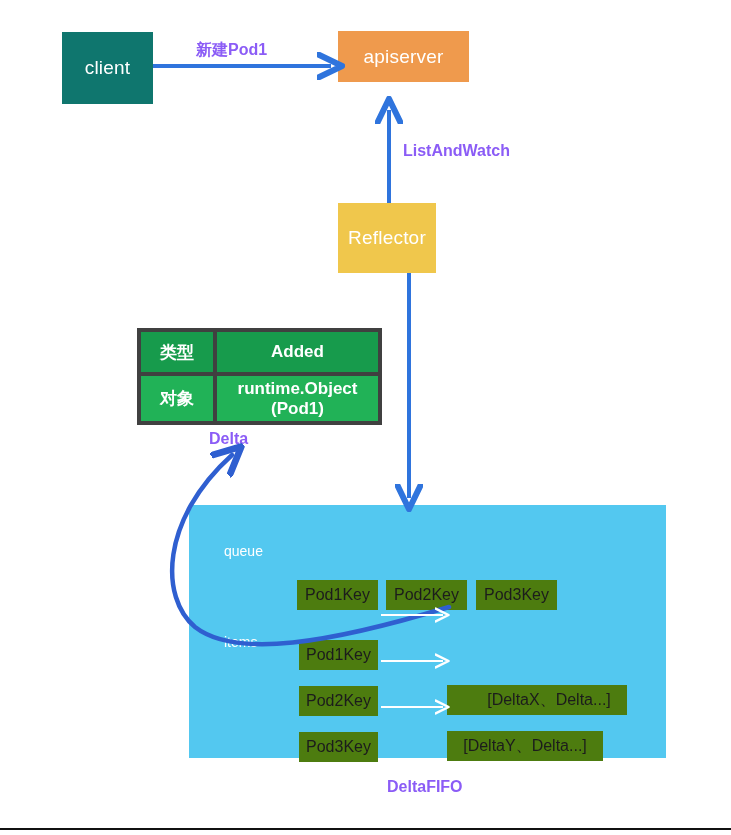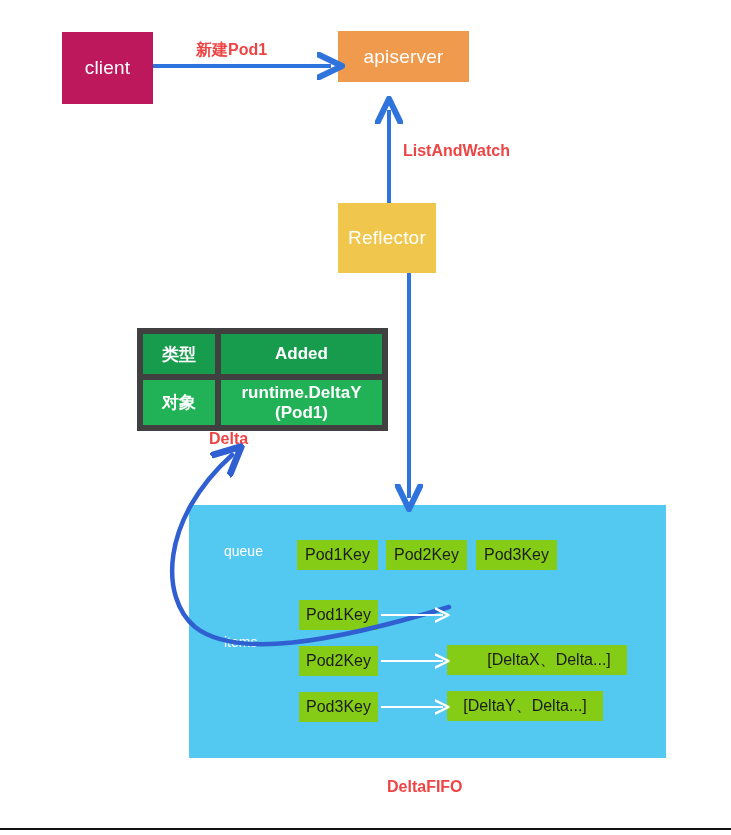--- a/index.html
+++ b/index.html
@@ -23,21 +23,21 @@
     align-items: center;
     justify-content: center;
     color: #ffffff;
     font-size: 19px;
     font-weight: 400;
     letter-spacing: 0.2px;
     box-sizing: border-box;
   }
   #client-node {
     left: 62px; top: 32px; width: 91px; height: 72px;
-    background: #be185d;
+    background: #0f766e;
   }
   #apiserver-node {
     left: 338px; top: 31px; width: 131px; height: 51px;
     background: #ef9a4d;
   }
   #reflector-node {
     left: 338px; top: 203px; width: 98px; height: 70px;
     background: #f0c74c;
   }
   #deltafifo-box {
@@ -47,62 +47,63 @@
   }
   
   #delta-table {
     position: absolute;
     left: 137px; top: 328px;
     width: 233px;
     border-collapse: collapse;
     table-layout: fixed;
   }
   #delta-table td {
-    border: 6px solid #404040;
+    border: 4px solid #404040;
     color: #ffffff;
     text-align: center;
     font-size: 17px;
     font-weight: 600;
     padding: 0;
   }
   #delta-table .c-key { width: 72px; }
   #delta-table .c-val { width: 161px; }
   #delta-table tr.row-type td { background: #179b4c; height: 40px; }
   #delta-table tr.row-obj  td { background: #21b257; height: 45px; line-height: 20px; }
   
   .plain-label {
     position: absolute;
-    color: #ef4444;
+    color: #8b5cf6;
     font-size: 16px;
     font-weight: 700;
     white-space: nowrap;
   }
   #edge-label-newpod { left: 196px; top: 40px; font-size: 16px; }
   #edge-label-listandwatch { left: 403px; top: 142px; font-size: 16px; }
   #delta-caption { left: 209px; top: 430px; font-size: 16px; }
   #deltafifo-caption { left: 387px; top: 778px; font-size: 16px; }
   
   .fifo-label {
     position: absolute;
     color: #ffffff;
     font-size: 14px;
     white-space: nowrap;
   }
   #label-queue { left: 224px; top: 543px; }
   #label-items { left: 224px; top: 602px; margin-top: 32px; }
   .key-chip {
     position: absolute;
-    background: #84cc16;
+    background: #4d7c0f;
     color: #1c1c1c;
     font-size: 16px;
     display: flex;
     align-items: center;
     justify-content: center;
     height: 30px;
     box-sizing: border-box;
+    margin-top: 40px;
   }
   #chip-queue-0 { left: 297px; top: 540px; width: 81px; }
   #chip-queue-1 { left: 386px; top: 540px; width: 81px; }
   #chip-queue-2 { left: 476px; top: 540px; width: 81px; }
   #chip-items-key-0 { left: 299px; top: 600px; width: 79px; }
   #chip-items-key-1 { left: 299px; top: 646px; width: 79px; }
   #chip-items-key-2 { left: 299px; top: 692px; width: 79px; }
   #chip-items-val-0 { left: 447px; top: 599px; width: 180px; }
   #chip-items-val-1 { left: 447px; top: 645px; width: 180px; padding-left: 24px; }
   #chip-items-val-2 { left: 447px; top: 691px; width: 156px; }
@@ -140,21 +141,21 @@
   <div class="plain-label" id="edge-label-listandwatch">ListAndWatch</div>
 
   <table id="delta-table">
     <tbody>
       <tr class="row-type">
         <td class="c-key">类型</td>
         <td class="c-val">Added</td>
       </tr>
       <tr class="row-obj">
         <td class="c-key">对象</td>
-        <td class="c-val" style="white-space:pre-line">runtime.DeltaY
+        <td class="c-val" style="white-space:pre-line">runtime.Object
 (Pod1)</td>
       </tr>
     </tbody>
   </table>
 
   <div class="plain-label" id="delta-caption">Delta</div>
 
   <div id="deltafifo-box"></div>
 
   <div class="fifo-label" id="label-queue">queue</div>

